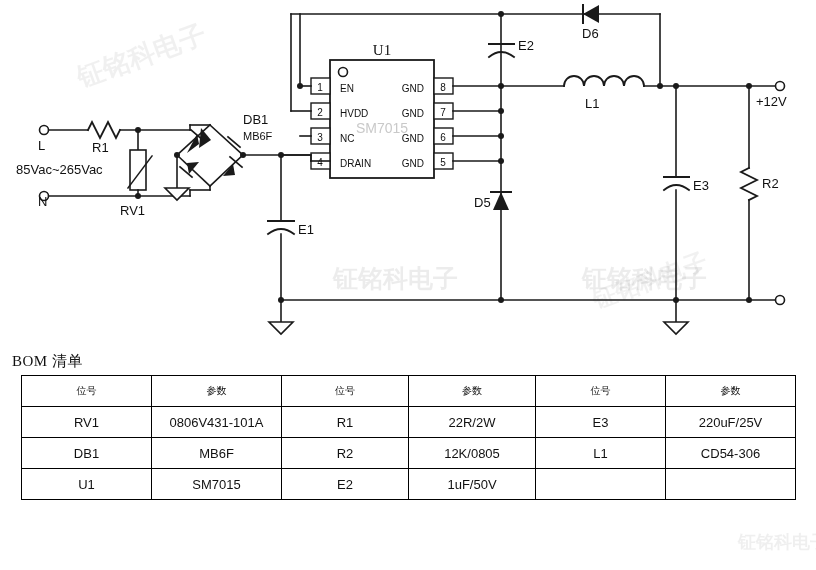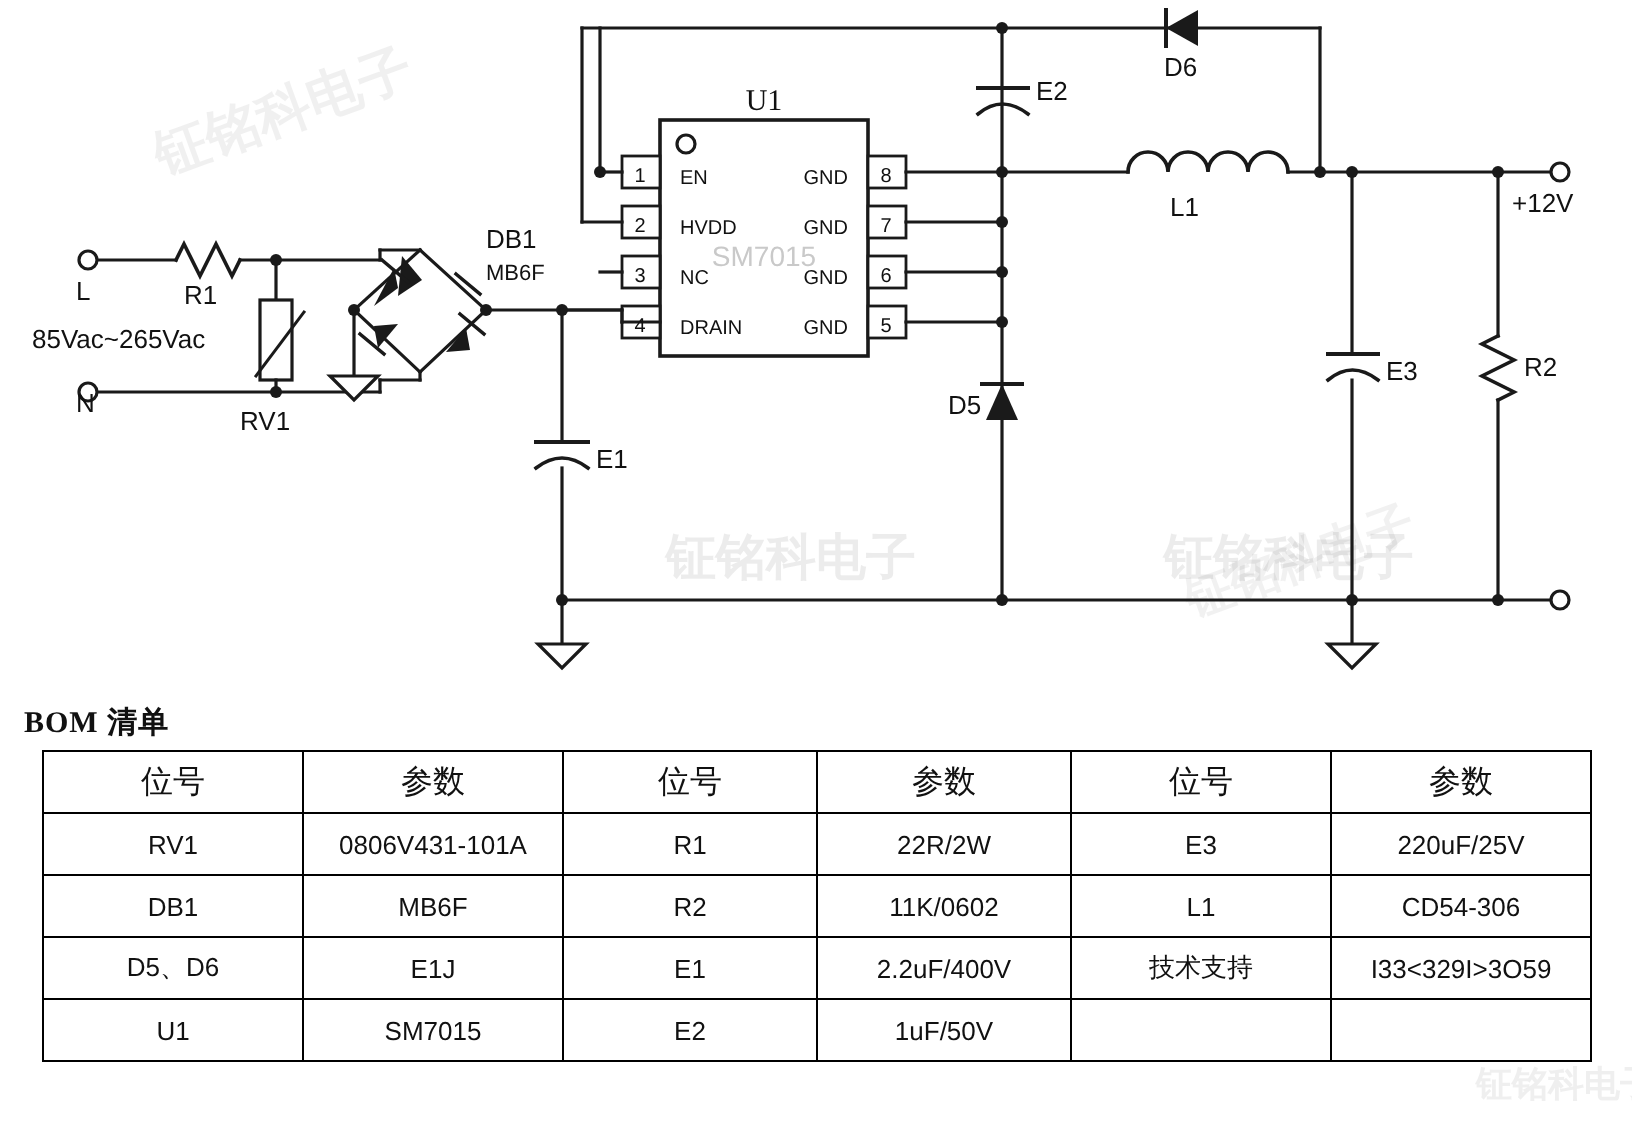--- a/index.html
+++ b/index.html
@@ -28,21 +28,20 @@
     height: 350px;
   }
   .bom-title {
     position: absolute;
     left: 12px;
     top: 352px;
     font-size: 15px;
     font-family: "Liberation Serif", serif;
     color: #111;
     letter-spacing: .5px;
-    font-weight: bold;
   }
   .bom-wrap {
     position: absolute;
     left: 21px;
     top: 375px;
     width: 774px;
   }
   table.bom {
     border-collapse: collapse;
     width: 774px;
@@ -56,21 +55,21 @@
     font-size: 13px;
     font-weight: normal;
     font-family: "Liberation Sans", sans-serif;
     color: #111;
     padding: 0 2px;
     overflow: hidden;
     white-space: nowrap;
   }
   table.bom thead td {
     font-family: Liberation Mono, monospace;
-    font-size: 16px;
+    font-size: 10px;
   }
   td.cell-small {
     font-size: 12px;
   }
   .wm {
     position: absolute;
     color: #000;
     opacity: 0.055;
     font-weight: bold;
     font-family: "DejaVu Sans", sans-serif;
@@ -310,31 +309,23 @@
           <td>0806V431-101A</td>
           <td>R1</td>
           <td>22R/2W</td>
           <td>E3</td>
           <td>220uF/25V</td>
         </tr>
         <tr>
           <td>DB1</td>
           <td>MB6F</td>
           <td>R2</td>
-          <td>11K/0602</td>
+          <td>12K/0805</td>
           <td>L1</td>
           <td>CD54-306</td>
-        </tr>
-        <tr>
-          <td>D5、D6</td>
-          <td>E1J</td>
-          <td>E1</td>
-          <td>2.2uF/400V</td>
-          <td>技术支持</td>
-          <td class="cell-small">I33&lt;329I&gt;3O59</td>
         </tr>
         <tr>
           <td>U1</td>
           <td>SM7015</td>
           <td>E2</td>
           <td>1uF/50V</td>
           <td></td>
           <td></td>
         </tr>
       </tbody>

